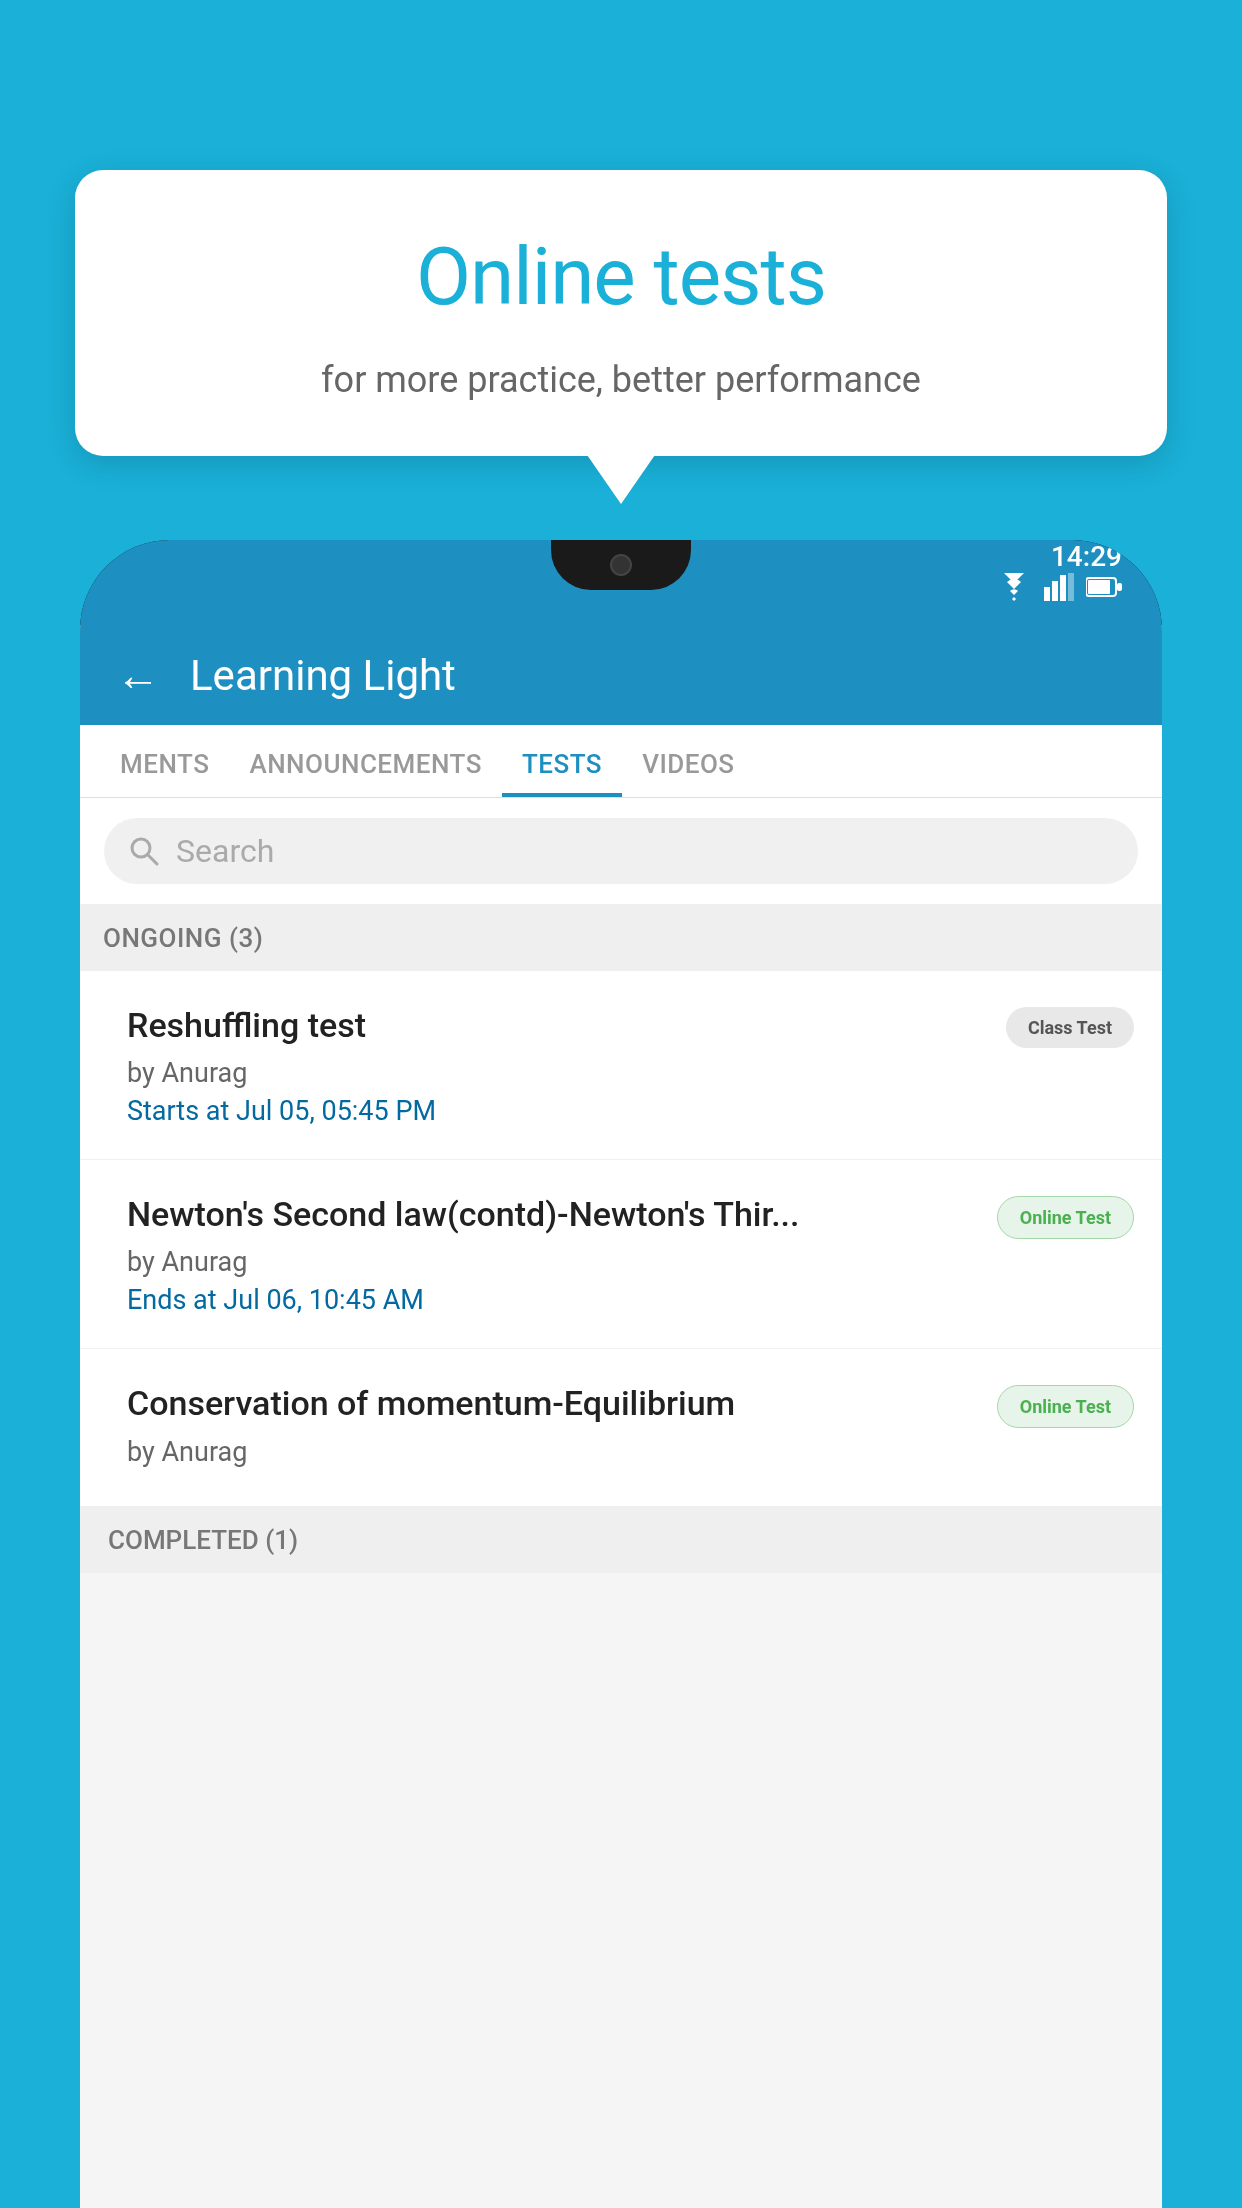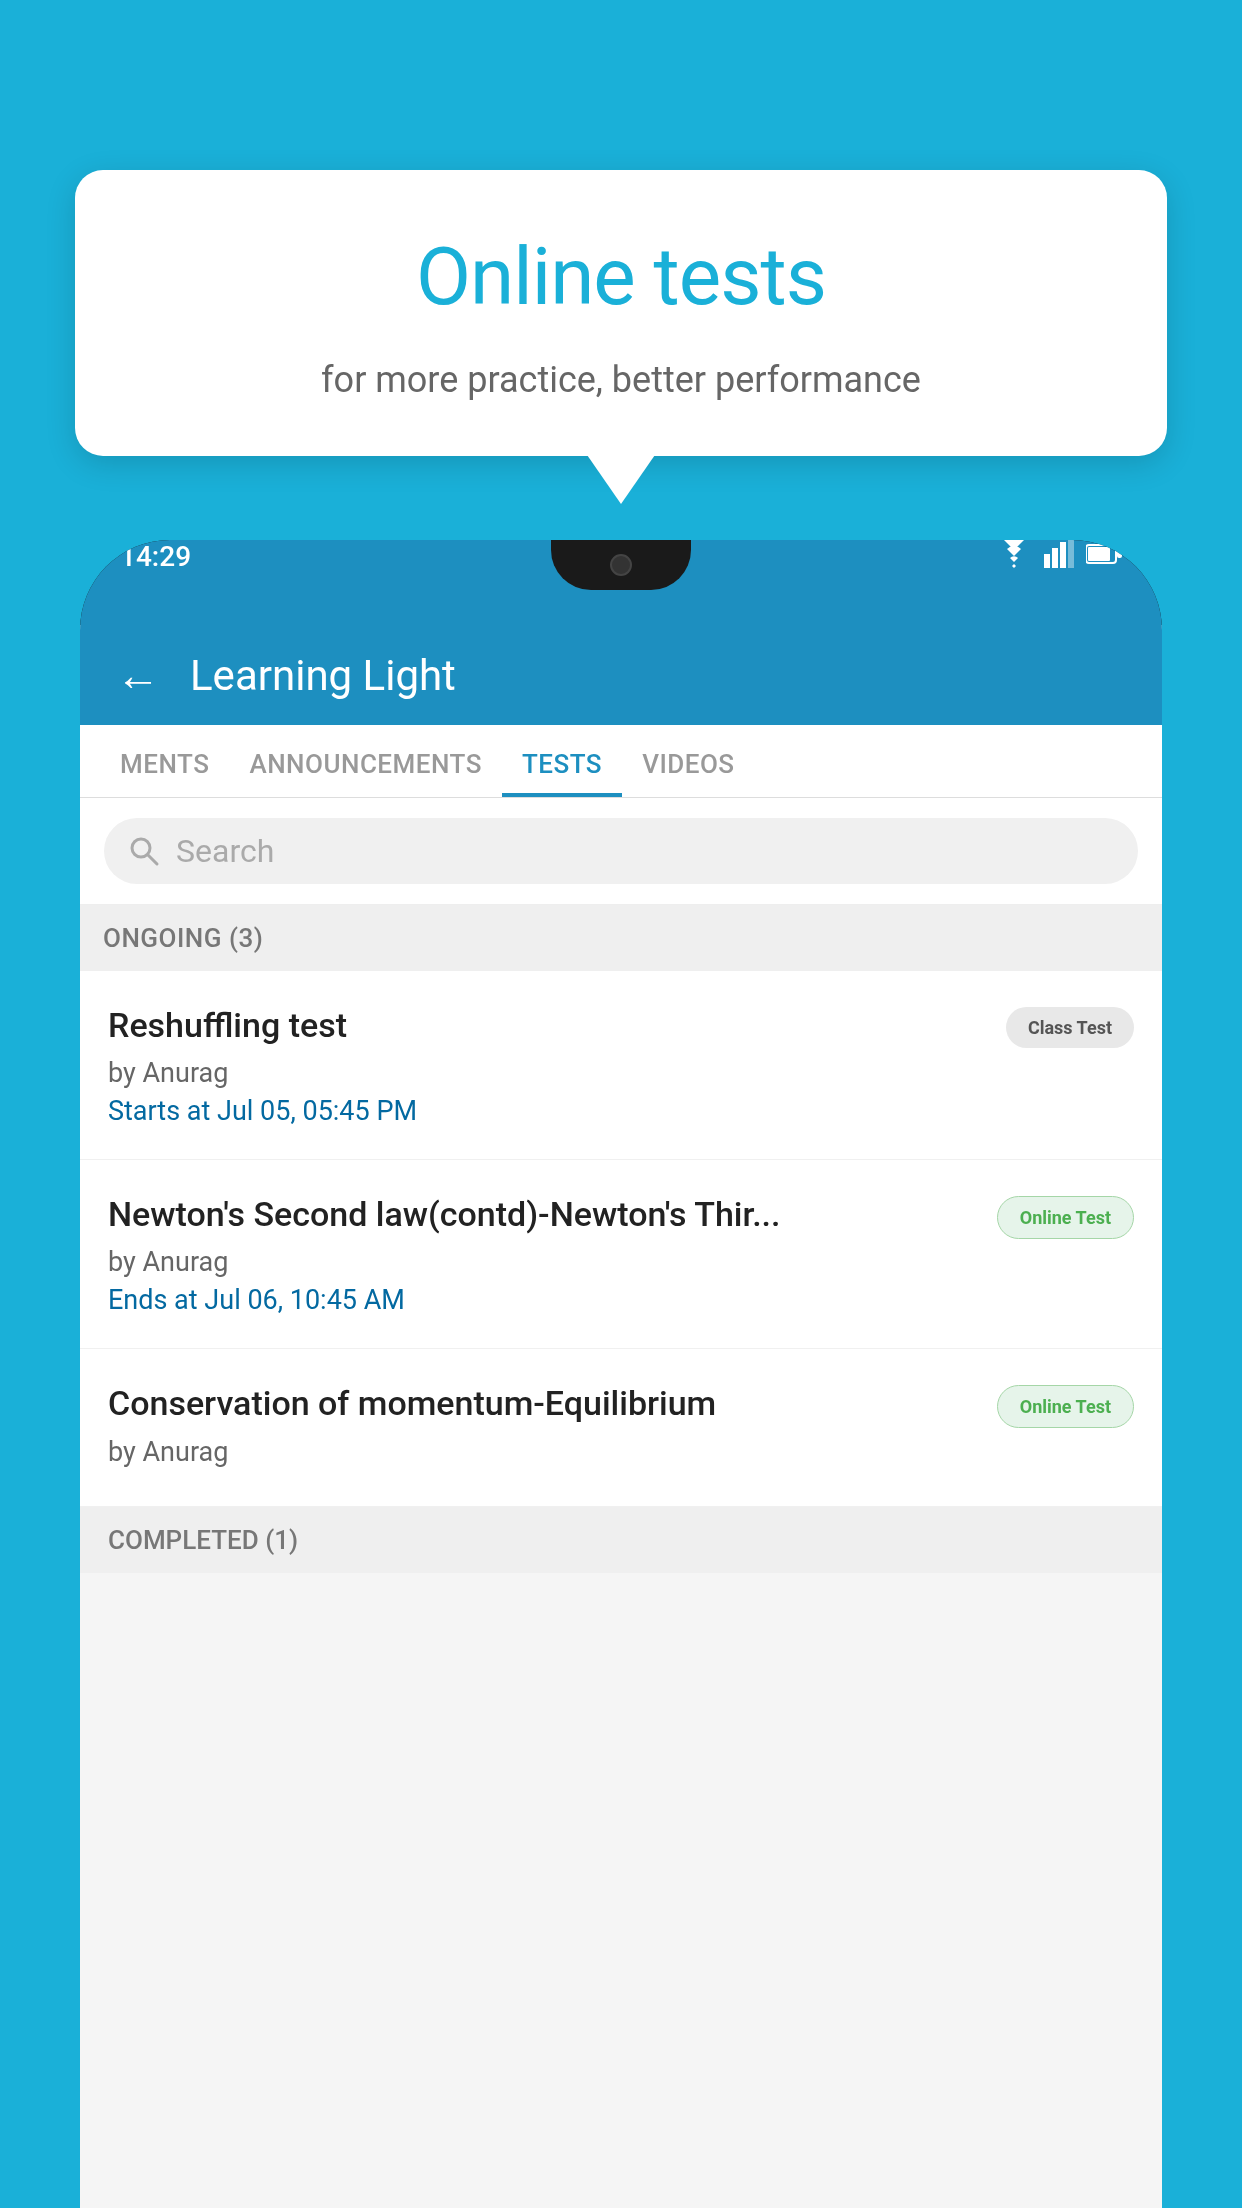--- a/index.html
+++ b/index.html
@@ -61,22 +61,23 @@
       padding: 0;
       overflow: hidden;
     }
 
     
     .phone-top-bar {
       background: #1d8fc0;
       height: 85px;
       position: relative;
       display: flex;
-      align-items: flex-start;
+      align-items: flex-end;
       padding: 0 40px;
+      flex-direction: column;
     }
     .status-time {
       color: white;
       font-size: 28px;
       font-weight: 500;
     }
     .notch {
       position: absolute;
       top: 0;
       left: 50%;
@@ -198,20 +199,21 @@
     .test-item {
       padding: 32px 28px;
       border-bottom: 1px solid #f0f0f0;
       display: flex;
       align-items: flex-start;
       justify-content: space-between;
       gap: 20px;
     }
     .test-info {
       flex: 1;
+      margin-left: 19px;
     }
     .test-name {
       font-size: 34px;
       color: #222;
       font-weight: 500;
       margin-bottom: 10px;
       line-height: 1.3;
     }
     .test-author {
       font-size: 27px;

